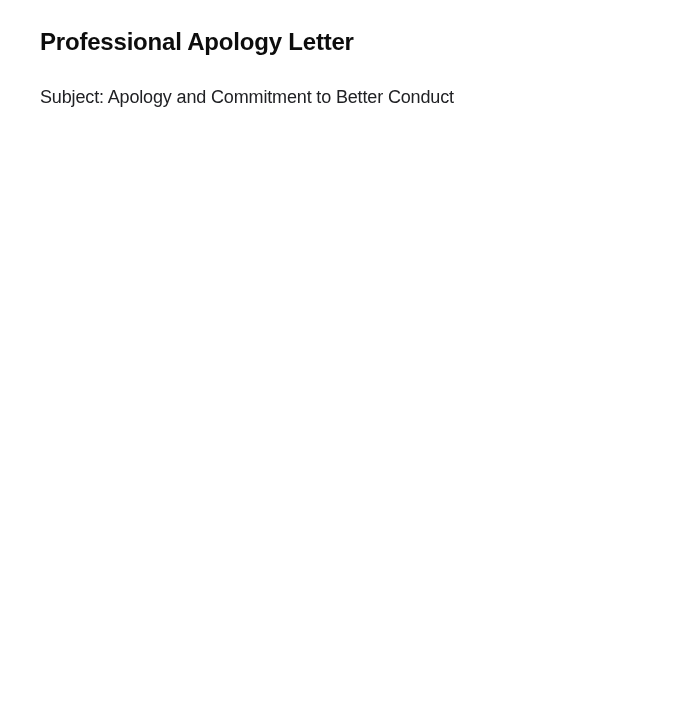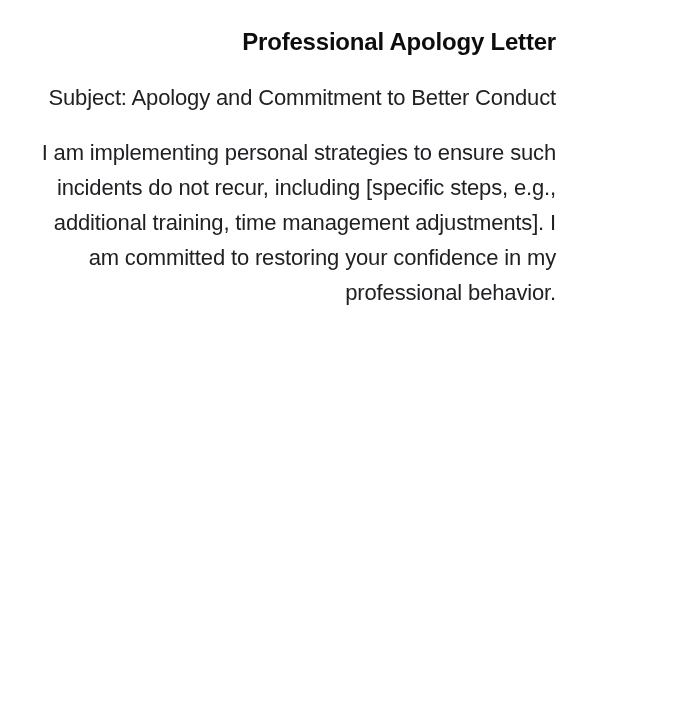--- a/index.html
+++ b/index.html
@@ -12,48 +12,46 @@
     height: 711px;
     overflow: hidden;
     font-family: "Liberation Sans", "DejaVu Sans", sans-serif;
     -webkit-font-smoothing: antialiased;
   }
   .letter {
     box-sizing: border-box;
     width: 612px;
     height: 711px;
     padding: 26px 56px 4px 40px;
-    text-align: right;
   }
   .letter h1 {
     margin: 0 0 23px 0;
     font-size: 24px;
     line-height: 31px;
     font-weight: 700;
     color: #0d0d0d;
     letter-spacing: -0.2px;
   }
   .letter p {
     margin: 0 0 20px 0;
     max-width: 602px;
-    font-size: 22px;
+    font-size: 18px;
     line-height: 35px;
     font-weight: 400;
     color: #202124;
     letter-spacing: -0.15px;
   }
 </style>
 </head>
 <body>
 
 <div class="letter">
   <h1>Professional Apology Letter</h1>
 
   <p>Subject: Apology and Commitment to Better Conduct</p>
 
 
 
-  <p>I am implementing personal strategies to ensure such incidents do not recur, including [specific steps, e.g., additional training, time management adjustments]. I am committed to restoring your confidence in my professional behavior.</p>
 
 
 
 
 </div>
 
 </body></html>

